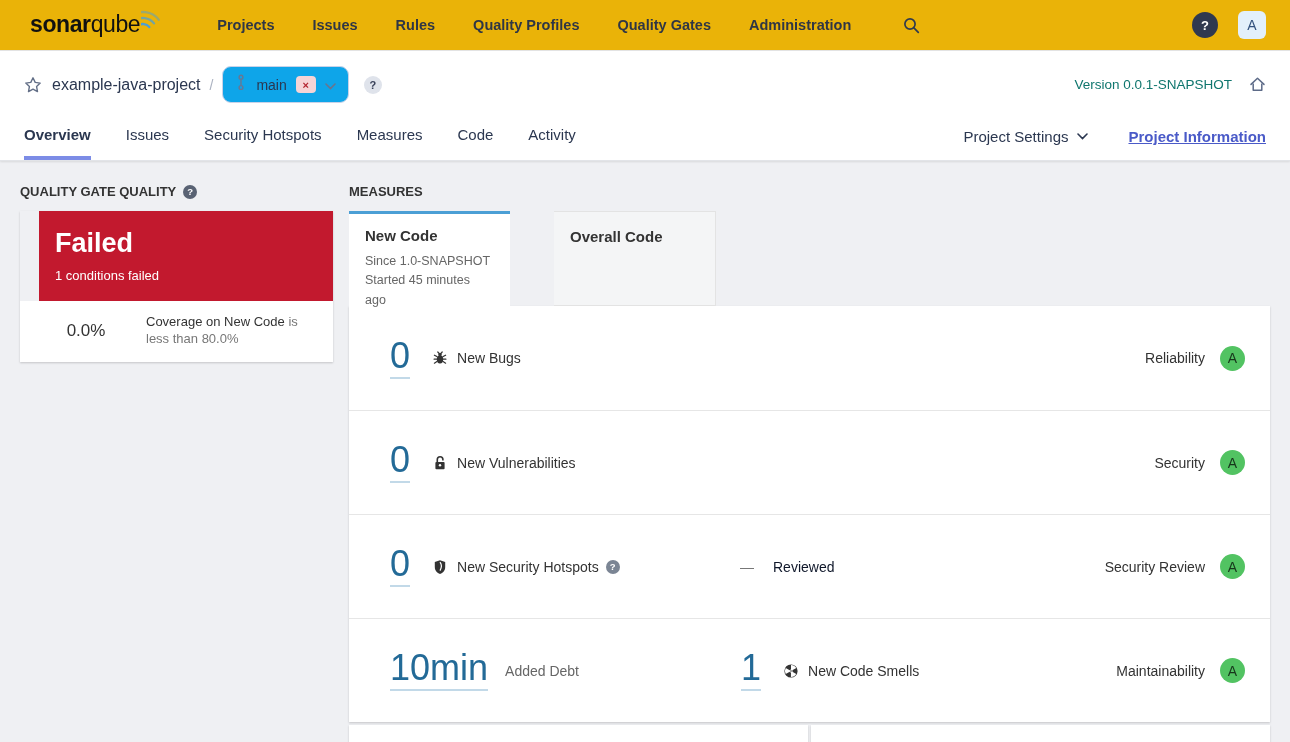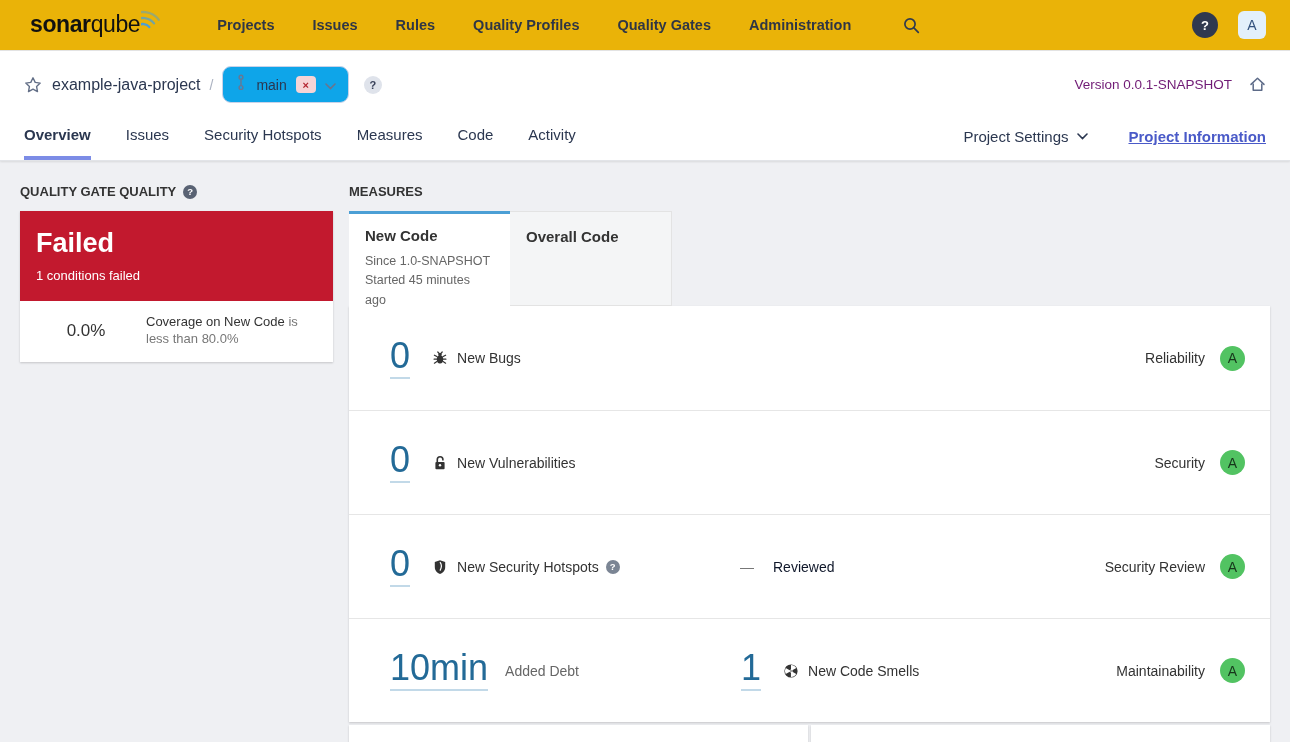--- a/index.html
+++ b/index.html
@@ -36,21 +36,21 @@
   .branch-pill { display:flex; align-items:center; gap:9px; border:1px solid #c9d2e8;
                  background:#0ea5e9; border-radius:9px; padding:7px 12px; cursor:pointer; }
   .branch-name { font-size:14px; color:#2b3750; }
   .fail-x { width:20px; height:17px; border-radius:4px; background:#f6d4d6; color:#b3242f;
             font-size:11px; font-weight:700; display:inline-flex; align-items:center;
             justify-content:center; }
   .pill-q { width:18px; height:18px; border-radius:50%; background:#dfe3eb; color:#39425a;
             font-size:11px; font-weight:700; display:inline-flex; align-items:center;
             justify-content:center; margin-left:15px; cursor:pointer; }
   .crumbs-right { margin-left:auto; display:flex; align-items:center; gap:17px; }
-  .version-label { font-size:13.5px; color:#701a75; }
+  .version-label { font-size:13.5px; color:#0f766e; }
   .home-btn { display:inline-flex; cursor:pointer; }
 
   .tabs-row { display:flex; align-items:flex-end; height:48px; }
   .tab { padding-bottom:13px; border-bottom:4px solid transparent; margin-right:35px;
          font-size:15px; color:#2b3750; }
   .tab.active { font-weight:700; border-bottom-color:#7c8ce6; }
   .tabs-right { margin-left:auto; display:flex; align-items:center; gap:40px; padding-bottom:15px; }
   .proj-settings { display:inline-flex; align-items:center; gap:9px; font-size:15px;
                    color:#2b3750; cursor:pointer; }
   .proj-info { font-size:15px; font-weight:700; color:#4a5ac8; text-decoration:underline; }
@@ -60,32 +60,32 @@
   .section-title { display:flex; align-items:center; gap:7px; font-size:13px; font-weight:700;
                    color:#333; height:13px; line-height:13px; margin-bottom:13px; }
   .q-badge { width:14px; height:14px; border-radius:50%; color:#fff; font-size:9.5px;
              font-weight:700; display:inline-flex; align-items:center; justify-content:center;
              flex:none; cursor:pointer; }
   .q-dark { background:#596273; }
   .q-mid  { background:#7b8594; }
 
   .qg-col { width:313px; flex:none; margin-right:16px; }
   .qg-card { box-shadow:0 1px 2px rgba(0,0,0,.18); }
-  .qg-failed { background:#c2192e; color:#fff; height:90px; padding:17px 16px; }
+  .qg-failed { background:#c2192e; color:#fff; height:90px; padding:17px 16px;margin-left:19px; }
   .qg-status { font-size:27px; font-weight:700; margin-bottom:9px; }
   .qg-sub { font-size:13px; }
   .qg-cond { background:#fff; display:flex; align-items:center; padding:13px 16px 14px; }
   .qg-cond-val { width:64px; flex:none; text-align:center; font-size:17px; color:#333;
                  margin-left:18px; }
   .qg-cond-text { font-size:13px; line-height:1.3; margin-left:28px; width:196px; }
   .qg-metric { color:#333; }
   .qg-cmp { color:#777; }
 
   .measures-col { flex:1; }
-  .mtabs { display:flex; height:95px; }
+  .mtabs { display:flex; height:95px;gap:44px; }
   .mtab-new { width:161px; background:#fff; border-top:3px solid #4b9fd5; padding:13px 16px;
               cursor:pointer; }
   .mtab-title { font-size:15px; font-weight:700; color:#333; margin-bottom:8px; }
   .mtab-line { font-size:12.5px; color:#666; line-height:1.55; }
   .mtab-overall { width:162px; background:#f4f5f6; border:1px solid #e3e3e3; border-left:none;
                   padding:16px 16px; cursor:pointer; }
 
   .mrows { background:#fff; box-shadow:0 1px 2px rgba(0,0,0,.18); }
   .mrow { position:relative; height:104px; display:flex; align-items:center; padding:0 25px 0 41px; }
   .mrow + .mrow { border-top:1px solid #e6e6e6; }

